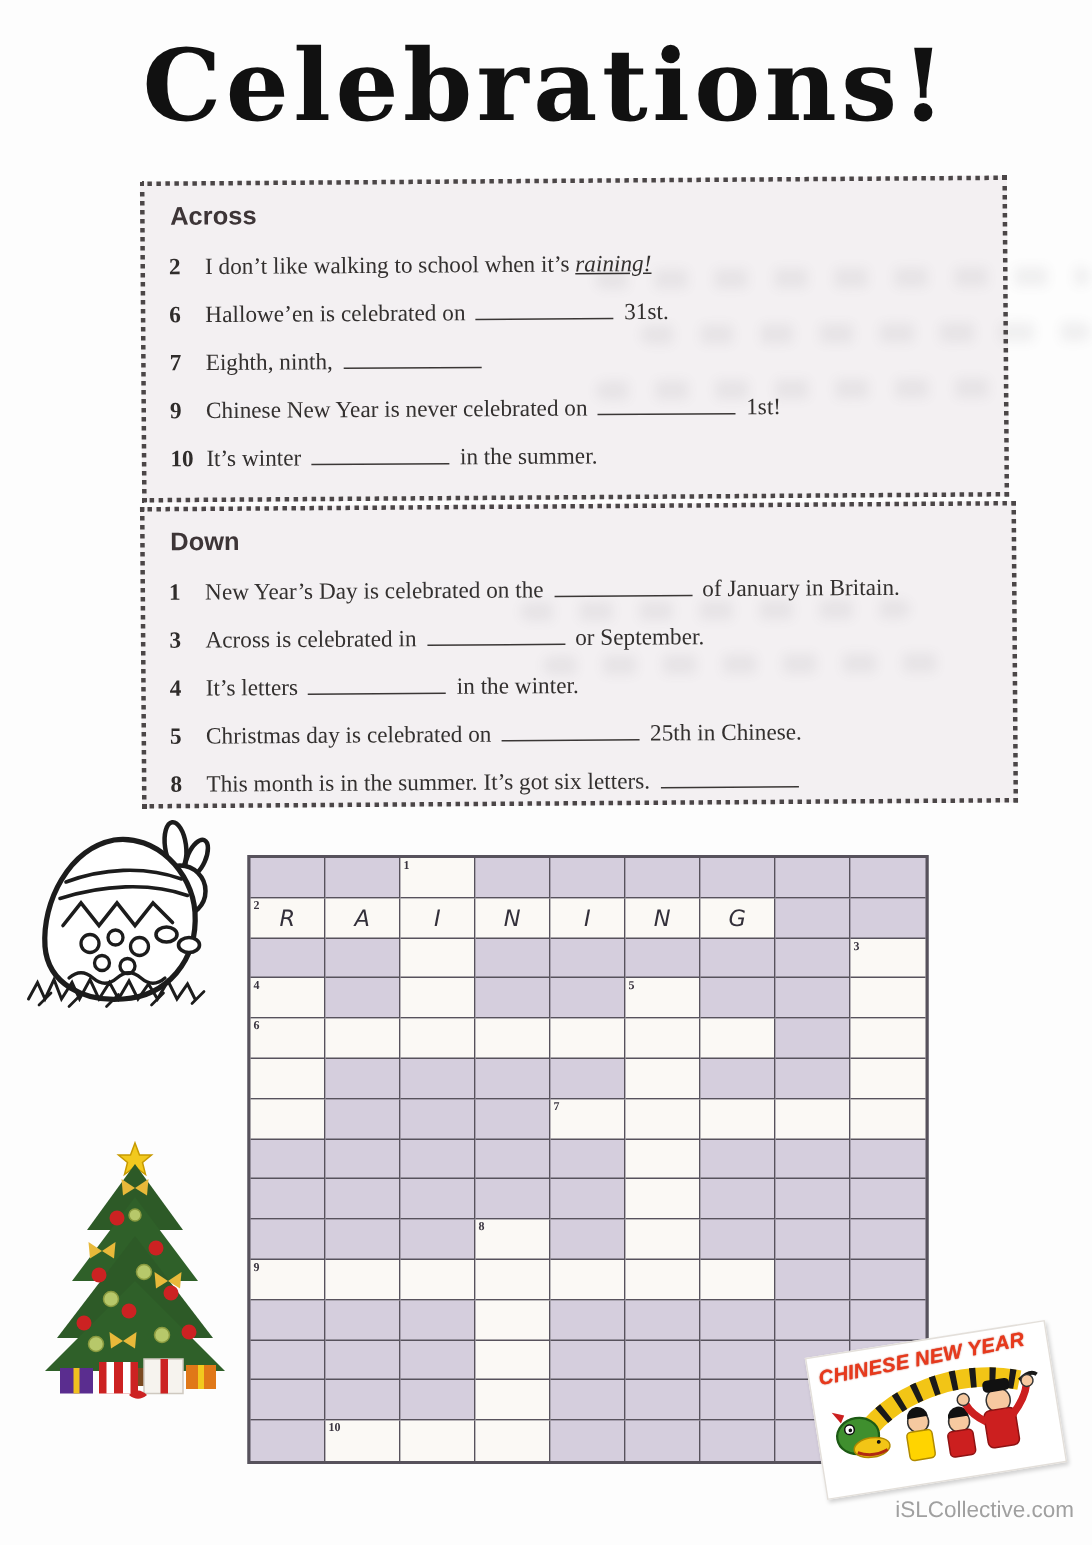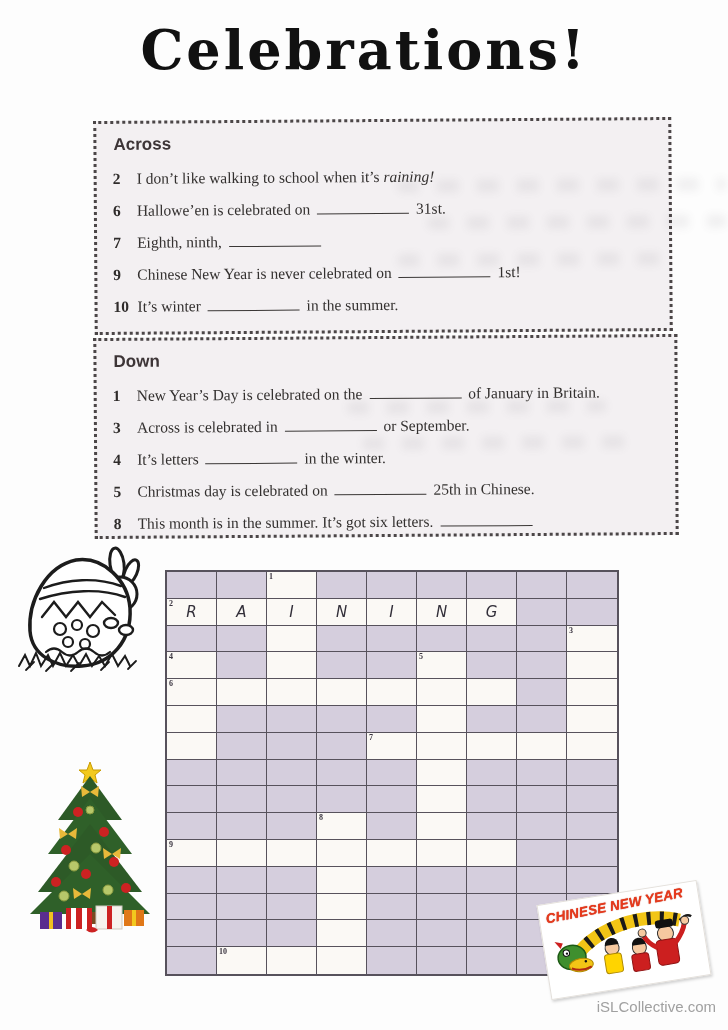--- a/index.html
+++ b/index.html
@@ -1,37 +1,37 @@
 <!DOCTYPE html>
 <html><head>
 <meta charset="utf-8">
 <style>
   html,body{margin:0;padding:0;background:#ffffff;}
   .page{position:relative;width:728px;height:1030px;background:#fdfdfd;overflow:hidden;
         font-family:"Liberation Serif",serif;color:#33302f;}
 
   
   .title{position:absolute;top:18px;left:0;width:100%;text-align:center;
-         font-family:"DejaVu Serif",serif;font-weight:700;font-size:54px;
+         font-family:"DejaVu Serif",serif;font-weight:700;font-size:66px;
          letter-spacing:3px;color:#111;}
 
   
   .clue-box{position:absolute;left:94px;background:#f3f0f2;
             border:3px dotted #4b4647;box-sizing:border-box;
             padding:11px 16px 8px 16px;transform:rotate(-0.4deg);}
   .clue-box.across{top:119px;width:578px;height:214px;}
   .clue-box.down{top:336px;width:584px;height:201px;}
   .clue-heading{font-family:"Liberation Sans",sans-serif;font-weight:bold;
                 font-size:17px;color:#3d3537;margin:0 0 14px 1px;}
   .clue{display:flex;margin-bottom:13px;font-size:15.5px;line-height:19px;}
   .clue-num{font-weight:bold;width:24px;flex:0 0 24px;color:#2f2c2b;}
   .clue-text{color:#33302f;}
   .blank{display:inline-block;width:92px;height:0.75em;
          border-bottom:1.4px solid #3a3736;margin:0 3px;}
-  .em{font-style:italic;}
+  .em{font-style:italic;text-decoration:underline;}
 
   
   .ghost{position:absolute;height:13px;border-radius:6px;opacity:.13;filter:blur(4px);
          background:repeating-linear-gradient(90deg,rgba(90,85,95,.6) 0 22px,transparent 22px 40px);}
 
   
   .grid{position:absolute;left:165px;top:570px;display:grid;
         grid-template-columns:repeat(9,50px);grid-template-rows:repeat(15,26.8px);
         border:2px solid #57525c;background:#57525c;z-index:2;}
   .cell{position:relative;border-right:1.4px solid #57525c;border-bottom:1.4px solid #57525c;

